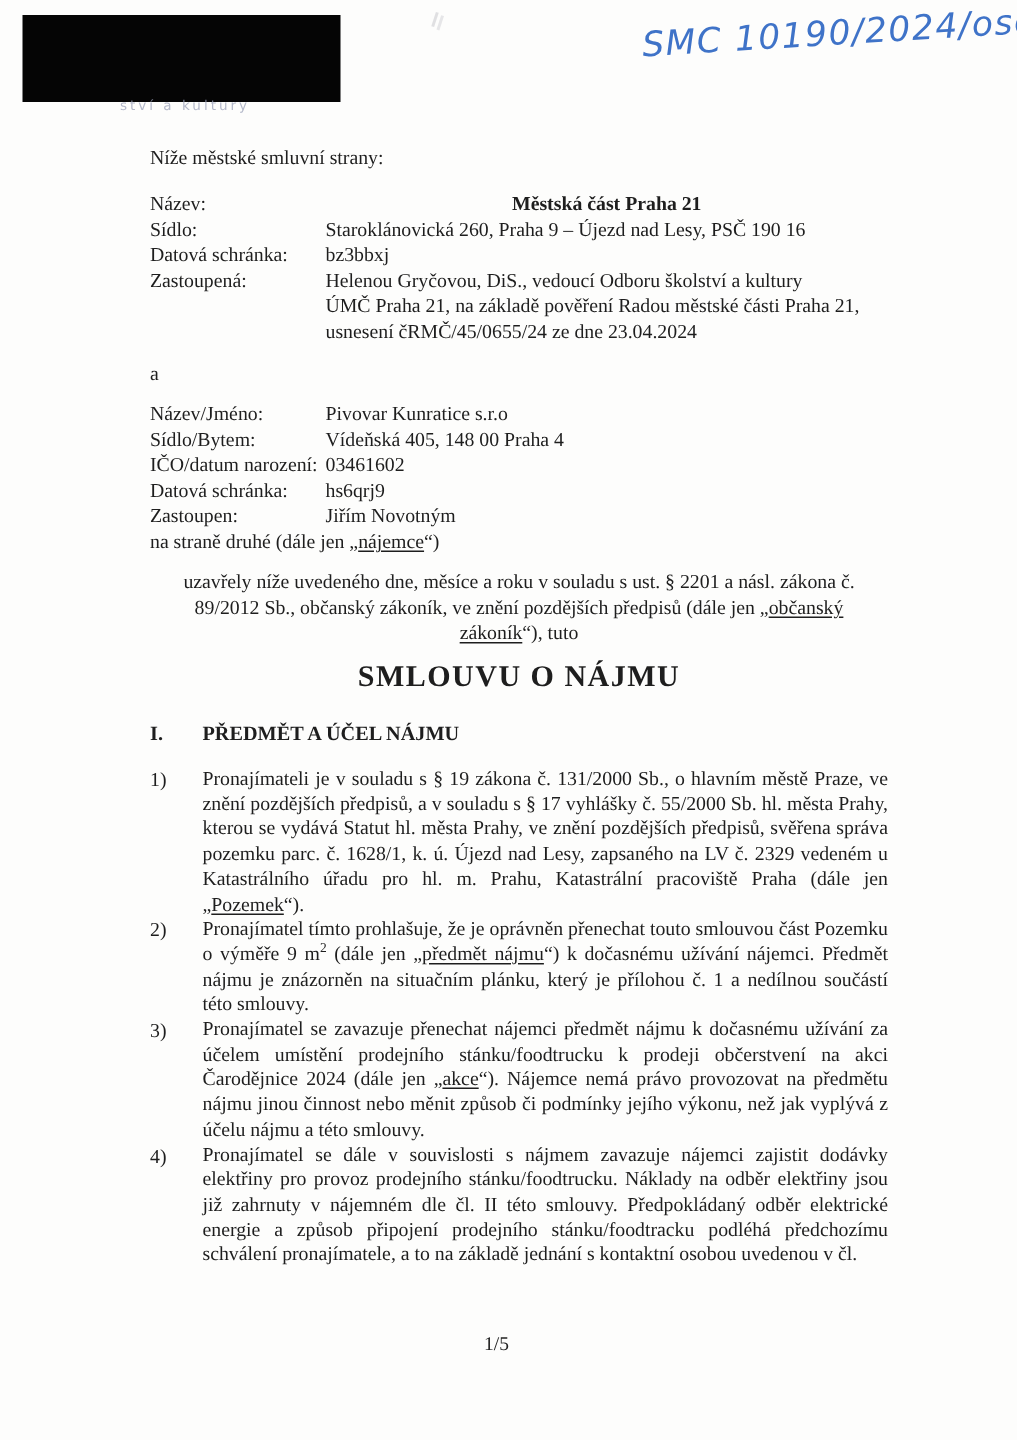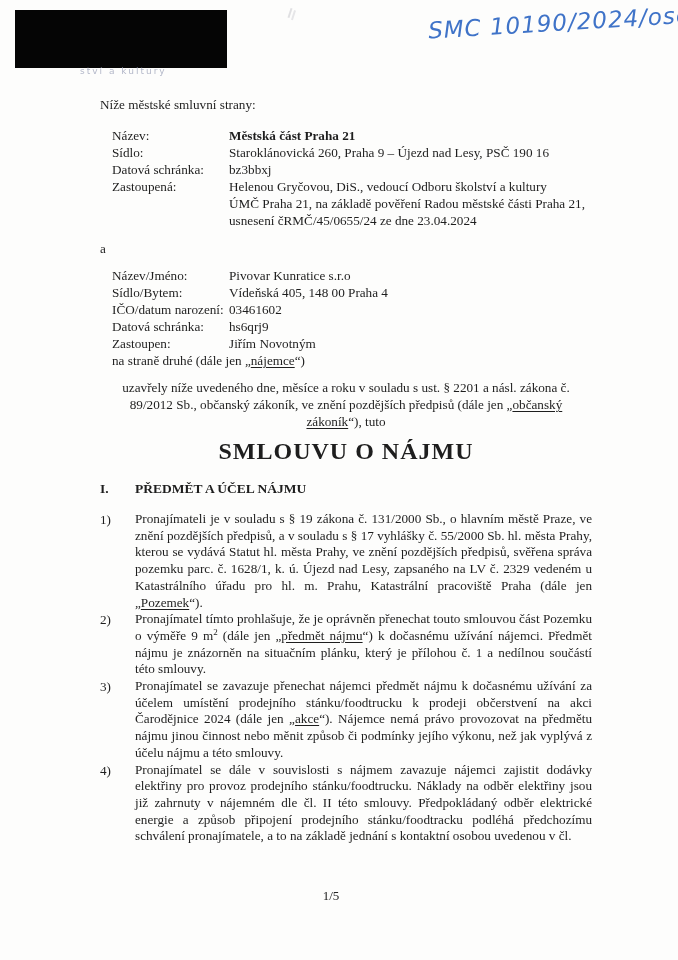--- a/index.html
+++ b/index.html
@@ -26,36 +26,36 @@
   }
   .scan-mark{
     position:absolute;left:289px;top:8px;width:2px;height:10px;
     background:#c9c9ce;transform:rotate(18deg);opacity:.55;
     box-shadow:4px 1px 0 #d4d4d8;
   }
 
   
   .content{position:absolute;left:100px;top:96px;width:492px;font-size:13.2px;line-height:17px;}
   .intro{margin:0 0 14px 0;}
-  .party{margin:0 0 11px 12px;}
+  .party{margin:0 0 11px 0;}
   .party.second{margin-bottom:10px;}
   .row{display:flex;}
   .lbl{flex:0 0 auto;min-width:117px;}
   .val{flex:1 1 auto;}
-  .bold{font-weight:bold;}
+  .bold{font-weight:bold;text-align:center;}
   .line{display:block;}
   .conj{margin:0 0 10px 0;}
   .second-party-line{margin:0;}
   .u{text-decoration:underline;text-underline-offset:2px;text-align:center;}
 
   .preamble{margin:0;text-align:center;padding:0 2px;}
 
   .title{
     margin:6px 0 0 0;text-align:center;
-    font-size:24px;font-weight:bold;letter-spacing:1px;line-height:30px;
+    font-size:20px;font-weight:bold;letter-spacing:1px;line-height:30px;
   }
   .section-heading{display:flex;margin-top:14px;font-weight:bold;font-size:13.5px;}
   .sec-num{flex:0 0 35px;}
   .clauses{margin-top:14px;}
   .clause{display:flex;}
   .cnum{flex:0 0 35px;}
   .ctext{flex:1 1 auto;margin:0;text-align:justify;line-height:16.7px;}
   sup{font-size:9px;line-height:0;}
 
   .footer{position:absolute;left:0;right:16px;top:888px;text-align:center;font-size:13px;color:#222;}

